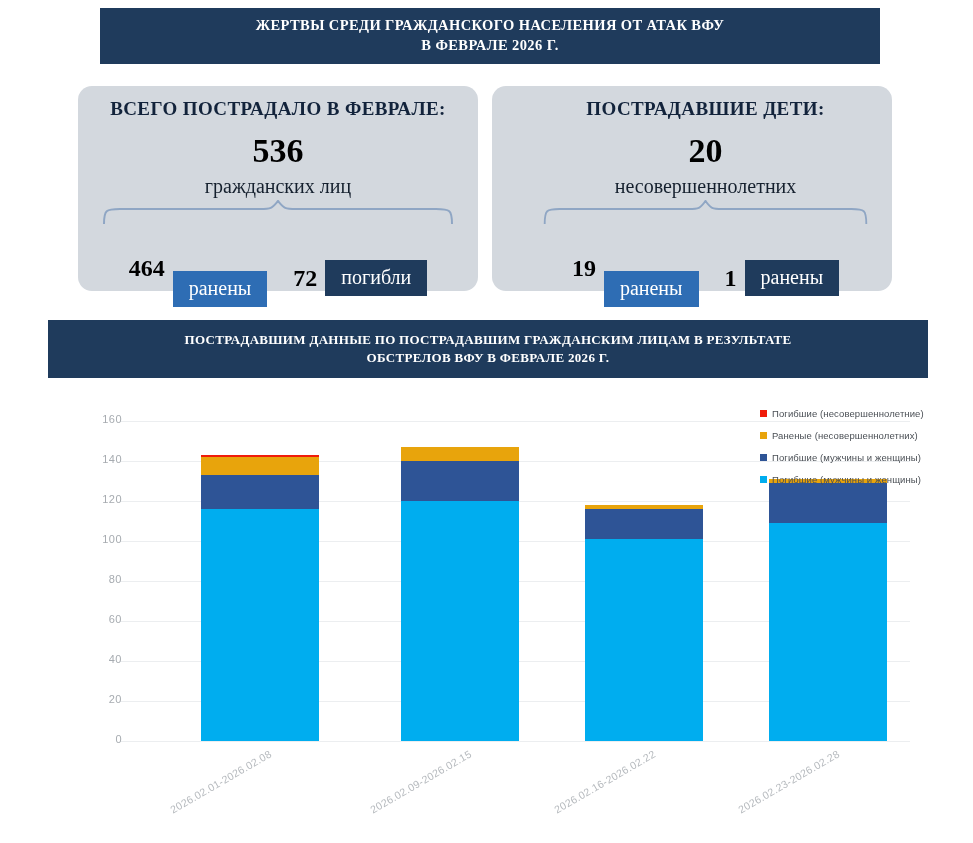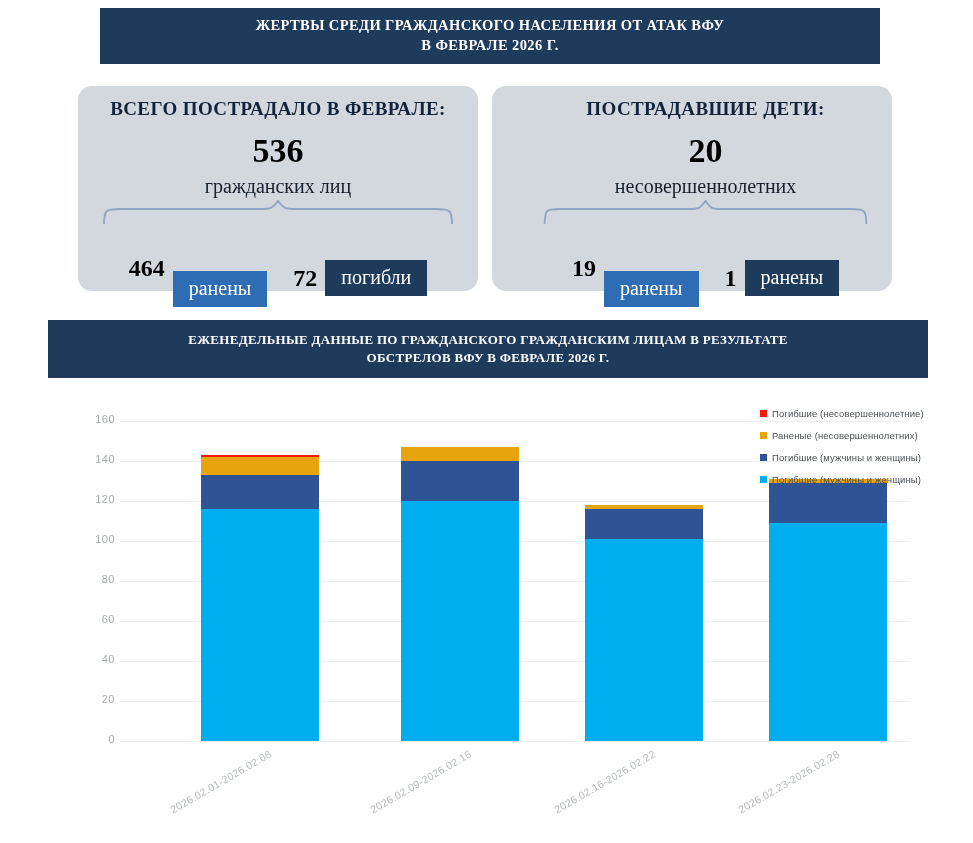--- a/index.html
+++ b/index.html
@@ -168,21 +168,21 @@
   .grid-line {
     position: absolute;
     left: 72px;
     width: 790px;
     height: 1px;
     background: #eceef0;
     top: 0;
   }
   .y-tick {
     position: absolute;
-    left: 5px;
+    left: 12px;
     width: 62px;
     text-align: right;
     top: -8px;
     font-family: "Liberation Sans", sans-serif;
     font-size: 11px;
     color: #a6abb0;
     letter-spacing: 0.5px;
   }
 
   .bars-layer {
@@ -290,21 +290,21 @@
         <span class="chip-num">1</span>
         <span class="chip-label killed">ранены</span>
       </div>
     </div>
   </div>
 </div>
 
 <div class="chart-panel">
 
   <div class="chart-banner">
-    <div class="line">ЕЖЕНЕДЕЛЬНЫЕ ДАННЫЕ ПО ГРАЖДАНСКОГО ГРАЖДАНСКИМ ЛИЦАМ В РЕЗУЛЬТАТЕ</div>
+    <div class="line">ПОСТРАДАВШИМ ДАННЫЕ ПО ПОСТРАДАВШИМ ГРАЖДАНСКИМ ЛИЦАМ В РЕЗУЛЬТАТЕ</div>
     <div class="line">ОБСТРЕЛОВ ВФУ В ФЕВРАЛЕ 2026 Г.</div>
   </div>
 
   <div class="plot-area">
     <div id="gridlines">
         <div class="grid-row" style="top: 363px;">
           <div class="grid-line"></div>
           <div class="y-tick">0</div>
         </div>
         <div class="grid-row" style="top: 323px;">

